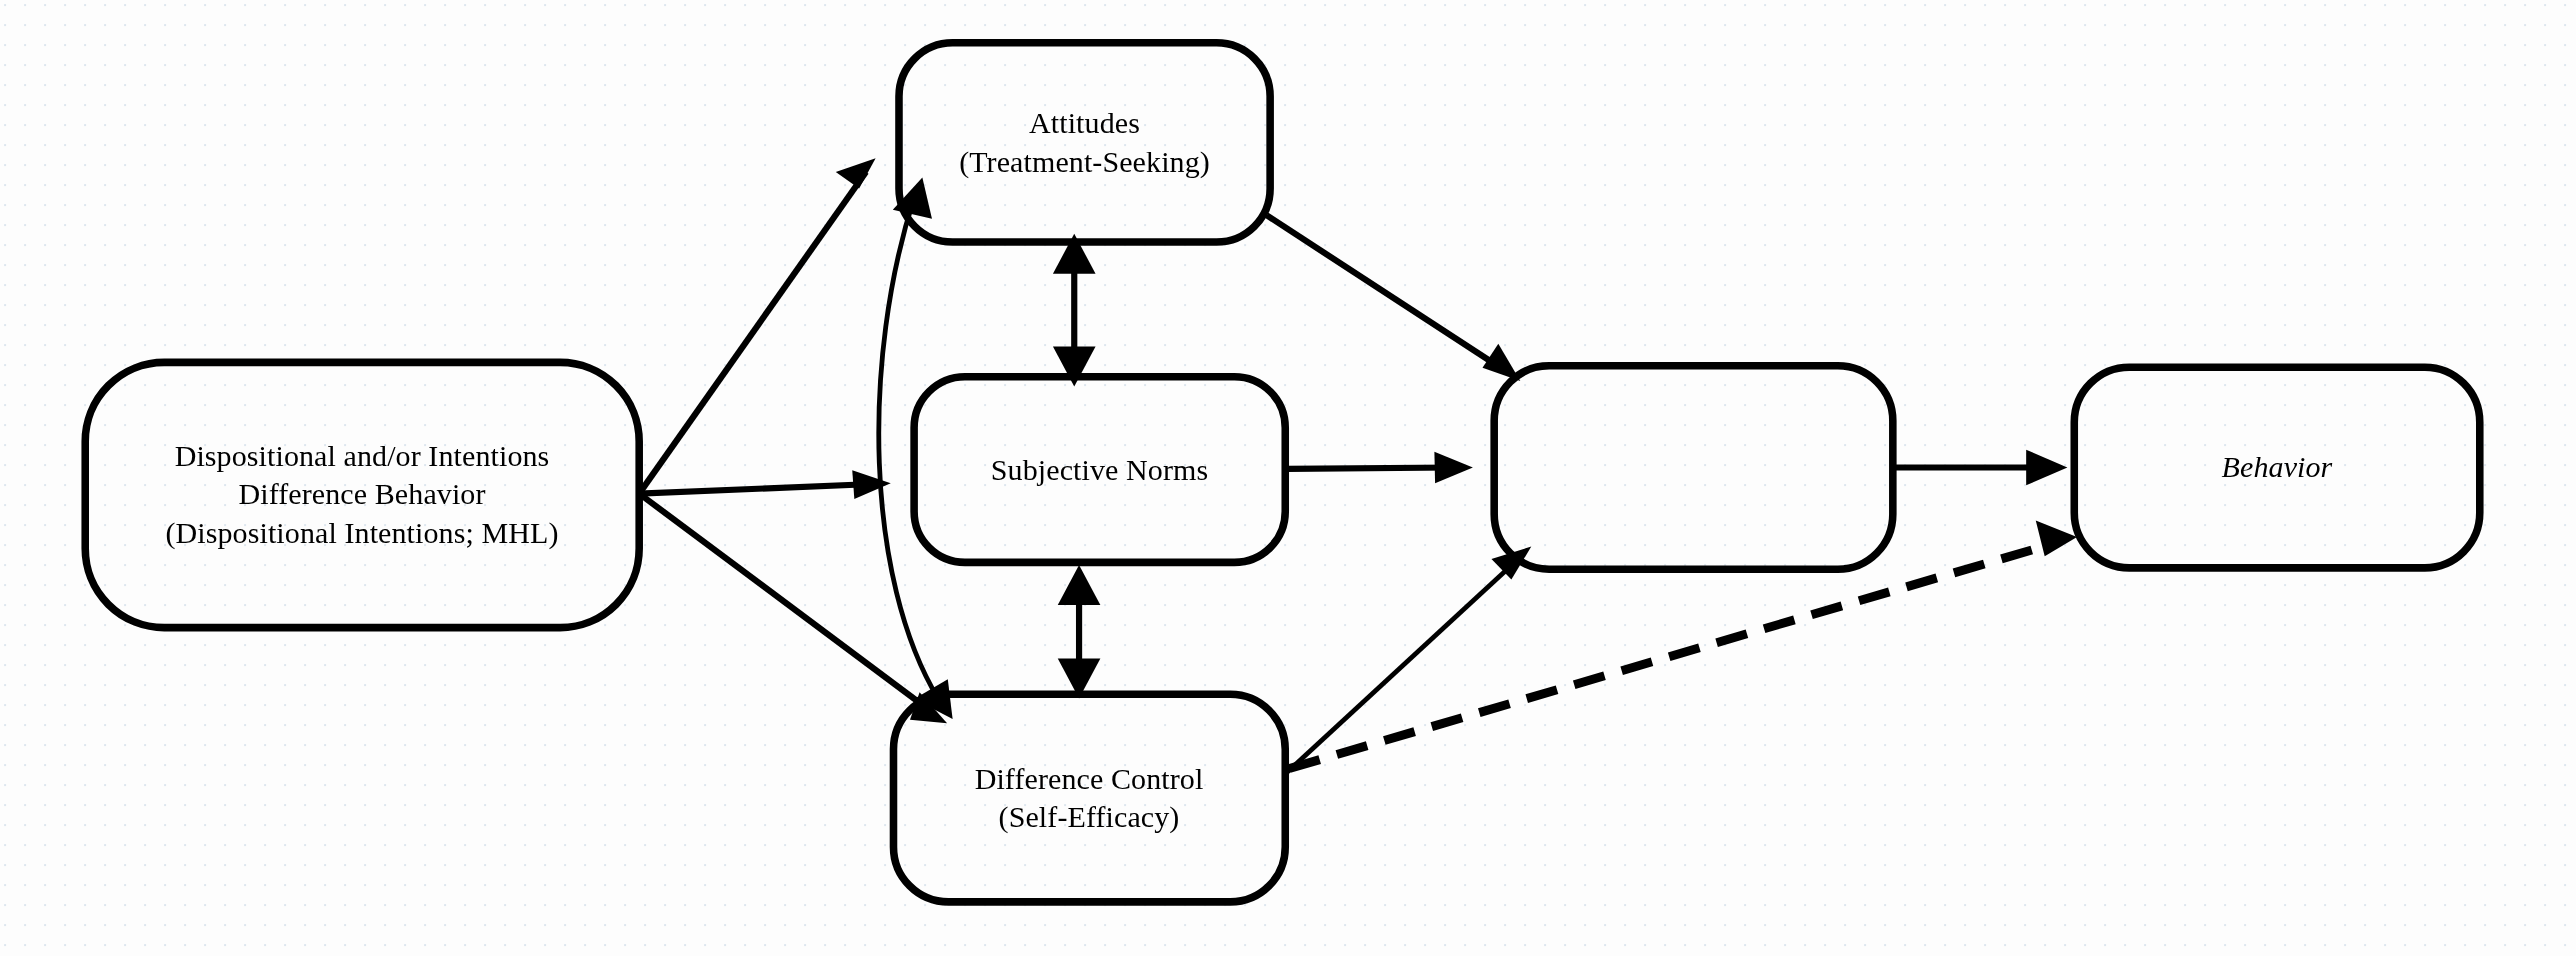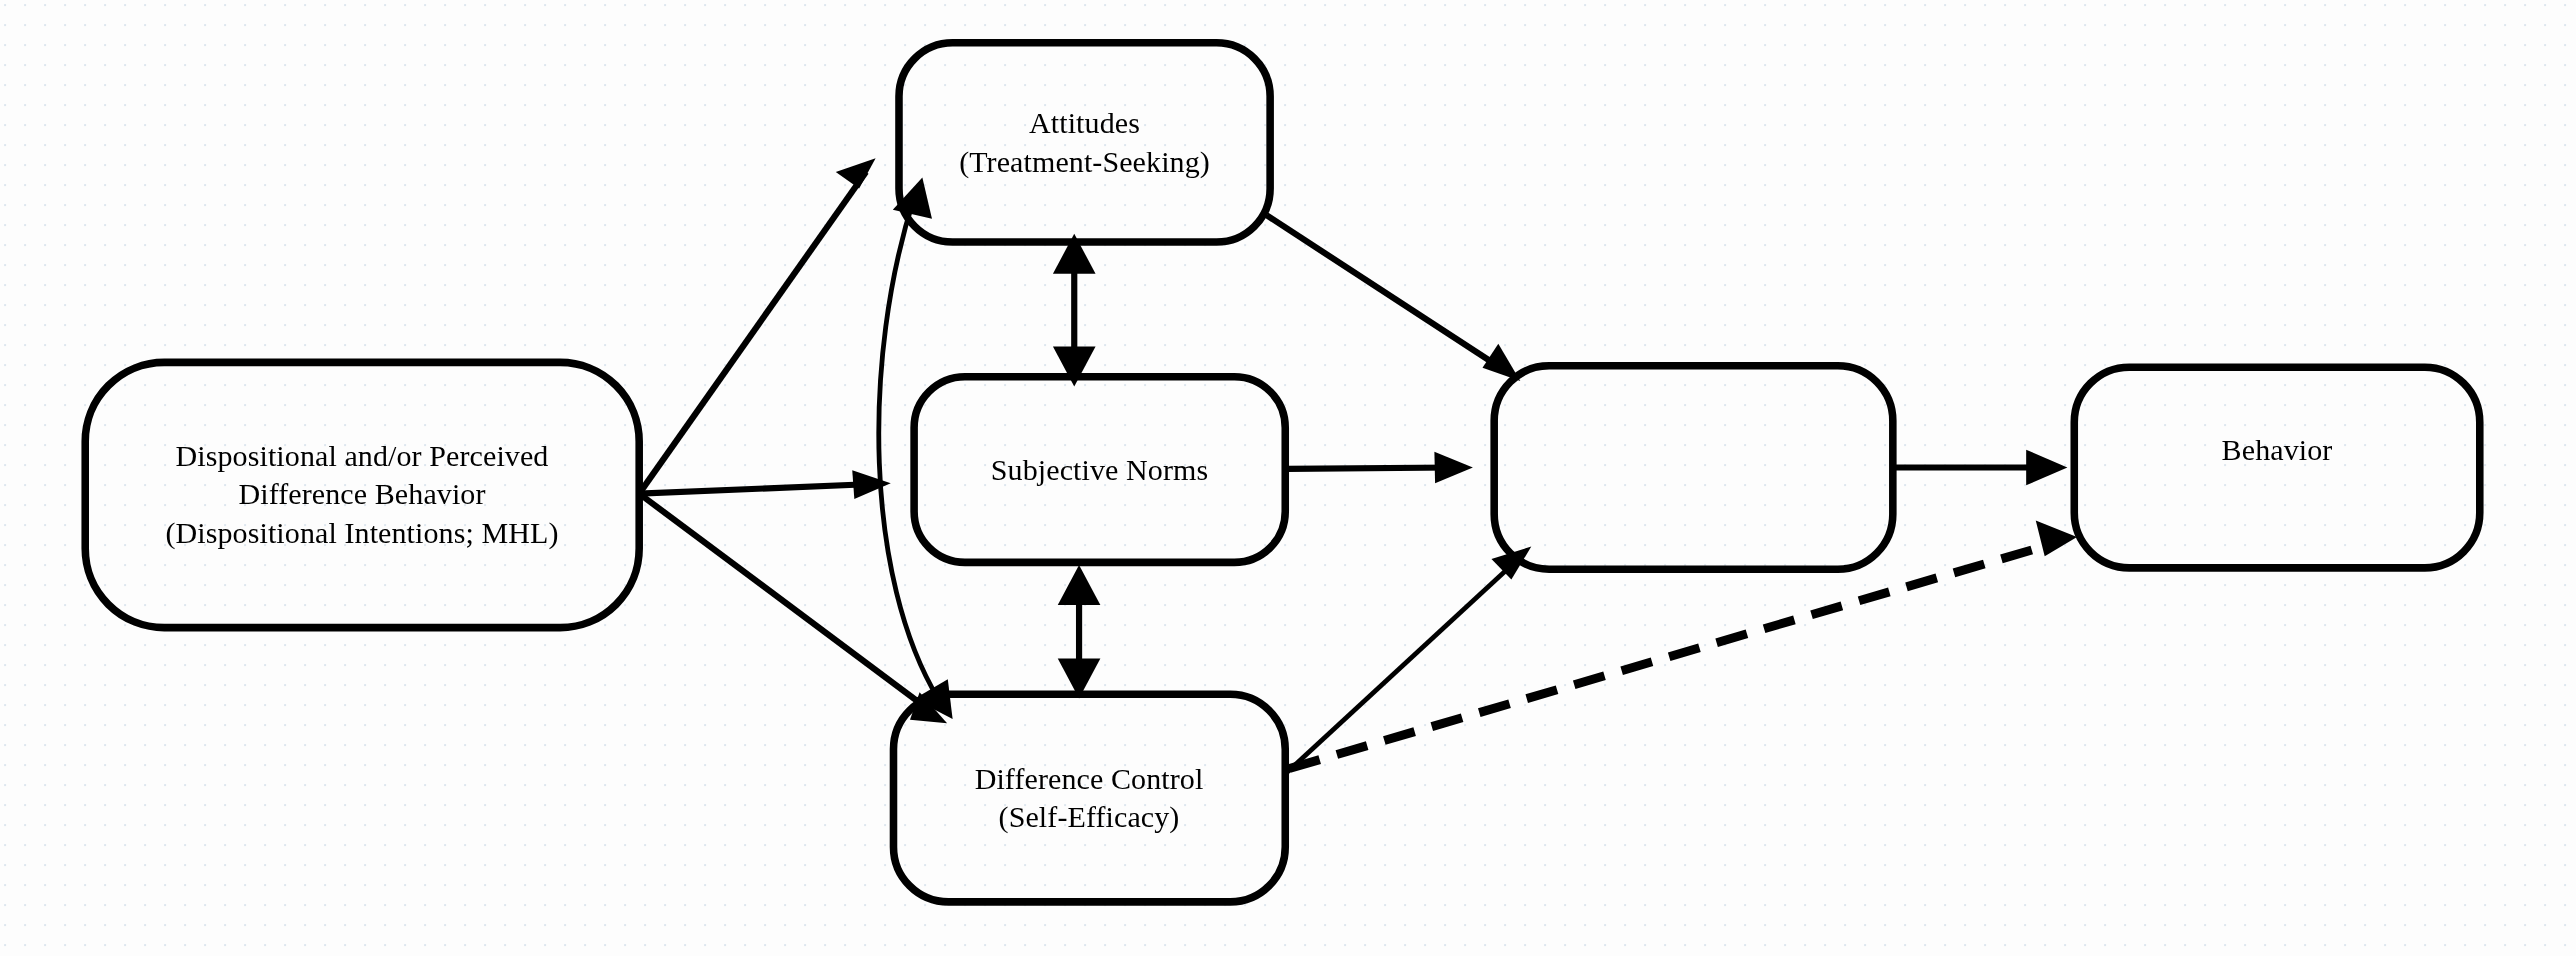--- a/index.html
+++ b/index.html
@@ -141,38 +141,38 @@
 
     <rect class="node-shape" x="124" y="527" width="806" height="386" rx="115" ry="115"></rect>
     <rect class="node-shape" x="1308" y="62" width="540" height="290" rx="78" ry="78"></rect>
     <rect class="node-shape" x="1330" y="548" width="540" height="270" rx="74" ry="74"></rect>
     <rect class="node-shape" x="1300" y="1010" width="570" height="302" rx="80" ry="80"></rect>
     <rect class="node-shape" x="2174" y="532" width="580" height="296" rx="80" ry="80"></rect>
     <rect class="node-shape" x="3018" y="534" width="590" height="292" rx="80" ry="80"></rect>
   </svg>
 
   <div class="node-label" style="left:85px; top:362px; width:554px; height:265px;">
-    <span class="line">Dispositional and/or Perceived</span>
+    <span class="line">Dispositional and/or Intentions</span>
     <span class="line">Difference Behavior</span>
     <span class="line">(Dispositional Intentions; MHL)</span>
   </div>
 
   <div class="node-label" style="left:899px; top:43px; width:371px; height:199px;">
     <span class="line">Attitudes</span>
     <span class="line">(Treatment-Seeking)</span>
   </div>
 
   <div class="node-label" style="left:914px; top:377px; width:371px; height:186px;justify-content:center;">
     <span class="line">Subjective Norms</span>
   </div>
 
   <div class="node-label" style="left:893px; top:694px; width:392px; height:208px;">
     <span class="line">Difference Control</span>
     <span class="line">(Self-Efficacy)</span>
   </div>
 
 
-  <div class="node-label" style="left:2074px; top:350px; width:406px; height:201px;">
+  <div class="node-label" style="left:2074px; top:367px; width:406px; height:201px;font-style:italic;">
     <span class="line">Behavior</span>
   </div>
 
 </div>
 
 
 </body></html>

